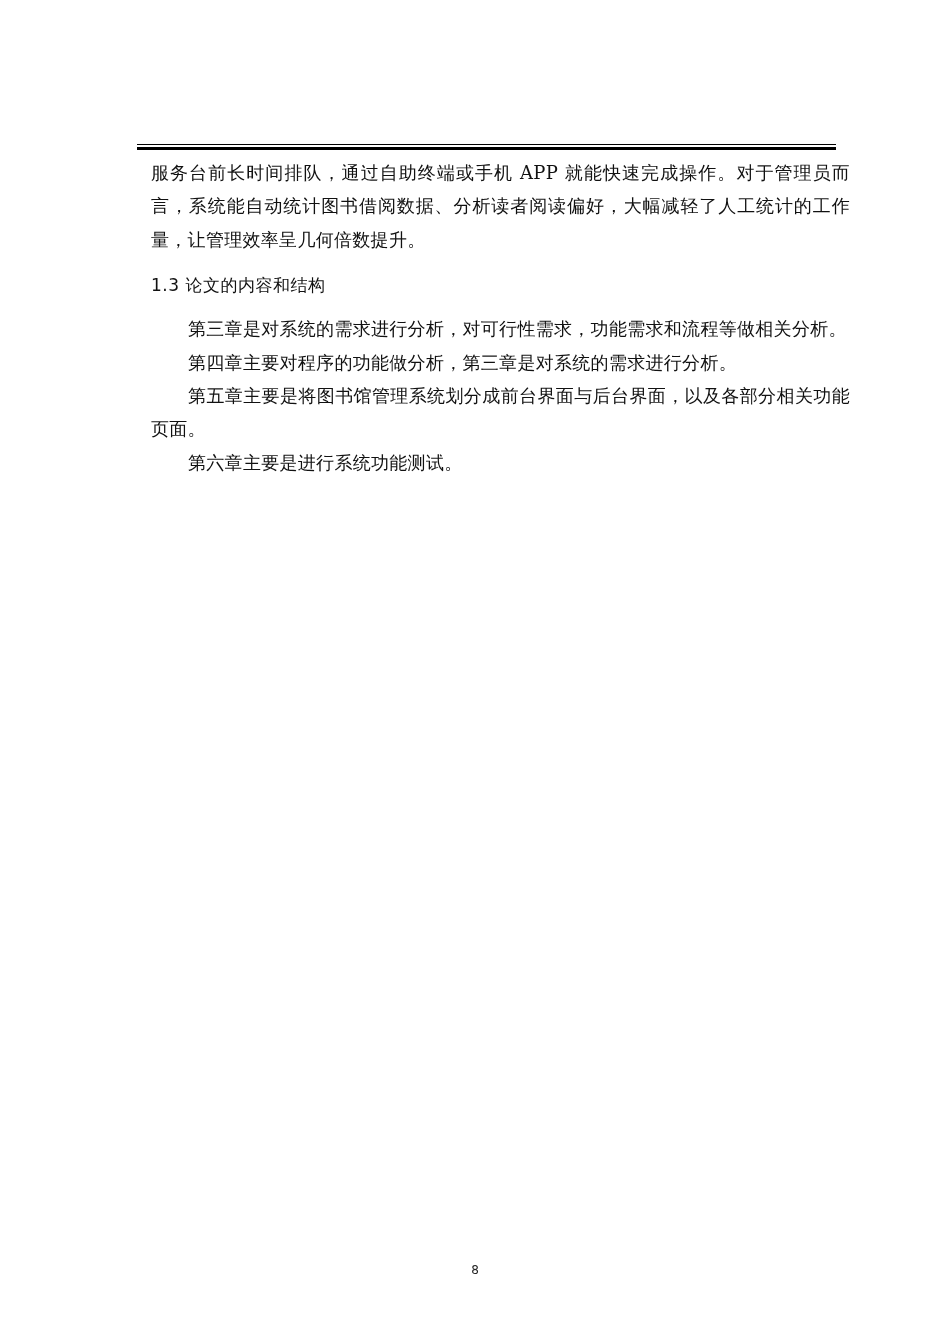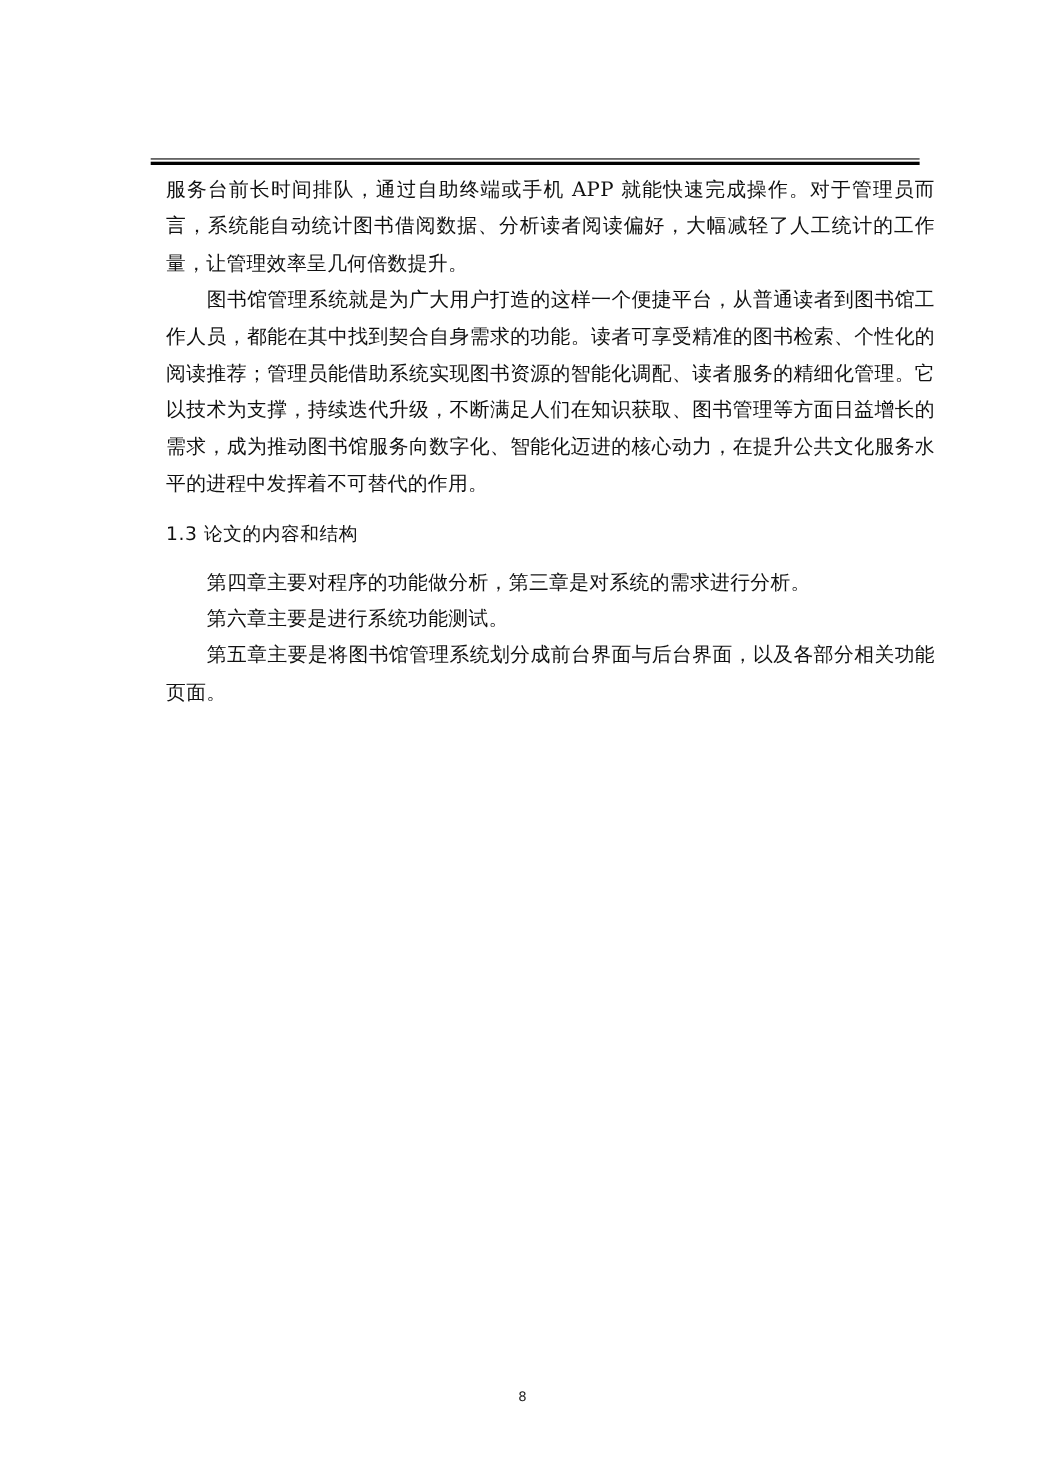--- a/index.html
+++ b/index.html
@@ -17,22 +17,22 @@
                  font-family: "DejaVu Sans", "Liberation Sans", sans-serif; font-size: 12px; color: #222; }
 </style>
 </head>
 <body>
 
 <div class="rule-thin"></div>
 <div class="rule-thick"></div>
 
 <div class="content">
   <p>服务台前长时间排队，通过自助终端或手机 APP 就能快速完成操作。对于管理员而言，系统能自动统计图书借阅数据、分析读者阅读偏好，大幅减轻了人工统计的工作量，让管理效率呈几何倍数提升。</p>
-  <p class="indent">图书馆管理系统就是为广大用户打造的这样一个便捷平台，从普通读者到图书馆工作人员，都能在其中找到契合自身需求的功能。读者可享受精准的图书检索、个性化的阅读推荐；管理员能借助系统实现图书资源的智能化调配、读者服务的精细化管理。它以技术为支撑，持续迭代升级，不断满足人们在知识获取、图书管理等方面日益增长的需求，成为推动图书馆服务向数字化、智能化迈进的核心动力，在提升公共文化服务水平的进程中发挥着不可替代的作用。</p>
 
   <h2>1.3 论文的内容和结构</h2>
 
+  <p class="indent">第三章是对系统的需求进行分析，对可行性需求，功能需求和流程等做相关分析。</p>
   <p class="indent">第四章主要对程序的功能做分析，第三章是对系统的需求进行分析。</p>
+  <p class="indent">第五章主要是将图书馆管理系统划分成前台界面与后台界面，以及各部分相关功能页面。</p>
   <p class="indent">第六章主要是进行系统功能测试。</p>
-  <p class="indent">第五章主要是将图书馆管理系统划分成前台界面与后台界面，以及各部分相关功能页面。</p>
 </div>
 
 <div class="page-number">8</div>
 
 </body></html>

